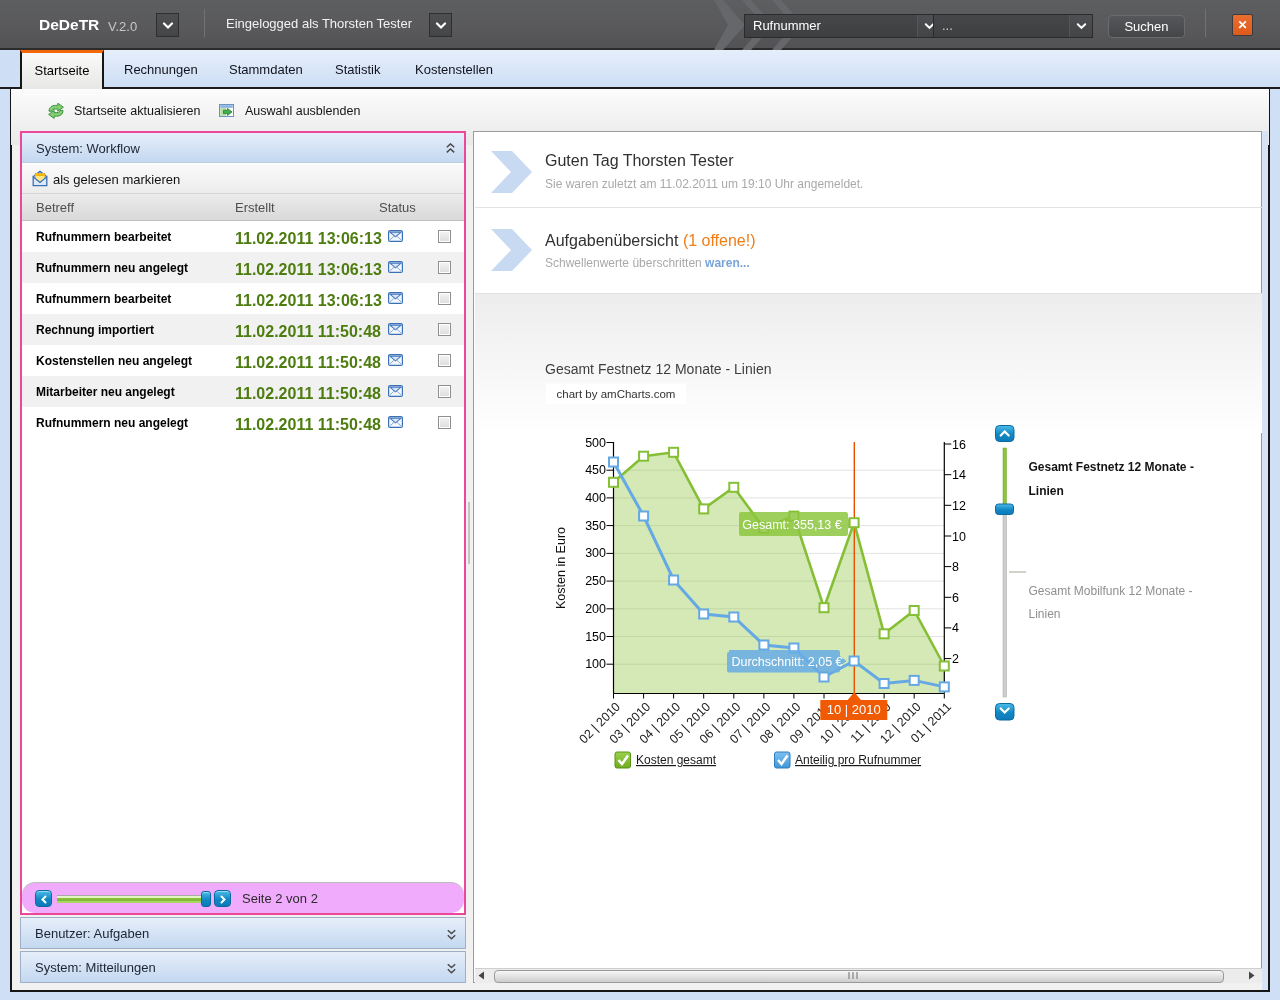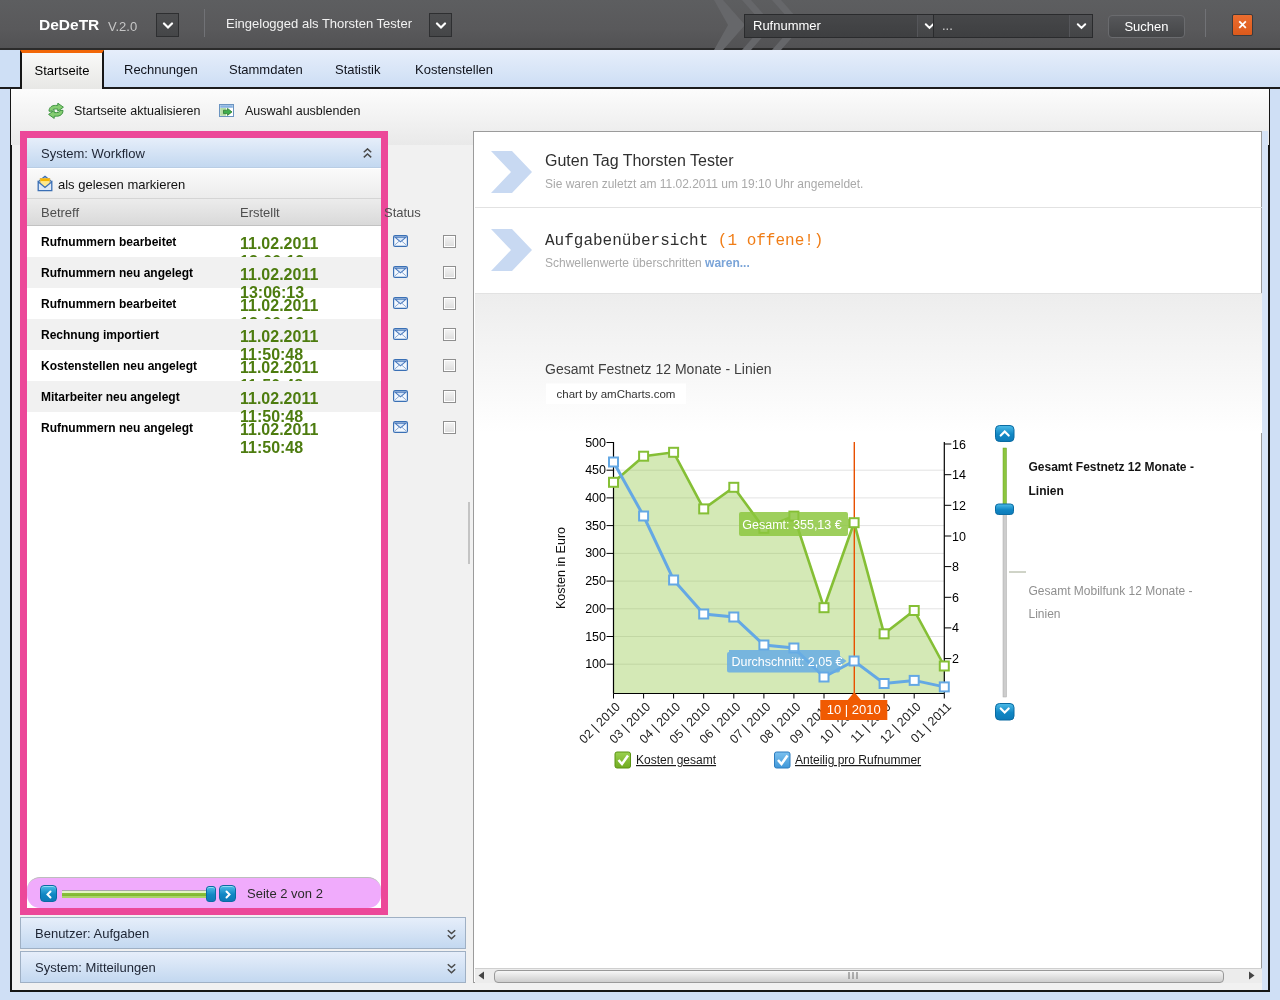--- a/index.html
+++ b/index.html
@@ -43,22 +43,22 @@
   background:#f1f1f1; border-left:2px solid #161616; border-right:2px solid #161616; border-bottom:2px solid #161616; }
 
 #toolbar { position:absolute; left:11px; top:89px; width:1258px; height:56px;
   background:linear-gradient(#fcfcfc,#e9e9e9); }
 #toolbar .lbl { position:absolute; top:15px; font-size:12.5px; color:#141414; }
 
 
 #bluestrip { position:absolute; left:1262px; top:131px; width:6px; height:859px; background:#d6e3f6; }
 
 
-#lpanel { position:absolute; left:20px; top:131px; width:368px; height:784px;
-  background:#fff; border:7px solid #ec4899; }
+#lpanel { position:absolute; left:20px; top:131px; width:446px; height:784px;
+  background:#fff; border:2px solid #ec4899; }
 .bluehdr { background:linear-gradient(#e6eefa,#c3d8f0); }
 #lphdr { position:absolute; left:0; top:0; width:100%; height:30px; border-bottom:1px solid #b9cde4; }
 #lphdr span { position:absolute; left:14px; top:8px; font-size:13px; color:#1d2433; }
 #markrow { position:absolute; left:0; top:31px; width:100%; height:30px;
   background:linear-gradient(#fafafa,#ececec); border-bottom:1px solid #d5d5d5; }
 #markrow span { position:absolute; left:31px; top:8px; font-size:13px; color:#111; }
 #thead { position:absolute; left:0; top:61px; width:100%; height:27px;
   background:linear-gradient(#ececec,#d9d9d9); border-bottom:1px solid #c2c2c2; }
 #thead span { position:absolute; top:6px; font-size:13px; color:#4e4e4e; }
 .trow { position:absolute; left:0; width:100%; height:31px; }
@@ -281,21 +281,21 @@
         <polygon points="0,0 21,0 41,21 21,42 0,42 20,21" fill="#c8d9f2"></polygon>
       </svg>
     <div class="t1" style="left:71px;top:20px;">Guten Tag Thorsten Tester</div>
     <div class="t2" style="left:71px;top:45px;">Sie waren zuletzt am 11.02.2011 um 19:10 Uhr angemeldet.</div>
   </div>
   <div class="abs" style="left:1px;top:75px;width:787px;border-top:1px solid #e2e2e2;"></div>
   <div class="gblock">
     <svg class="chev" style="left:17px;top:97px" viewBox="0 0 41 42">
         <polygon points="0,0 21,0 41,21 21,42 0,42 20,21" fill="#c8d9f2"></polygon>
       </svg>
-    <div class="t1" style="left:71px;top:100px;font-family:Liberation Mono, monospace;">Aufgabenübersicht <span style="color:#f07d16;">(1 offene!)</span></div>
+    <div class="t1" style="left:71px;top:100px;">Aufgabenübersicht <span style="color:#f07d16;">(1 offene!)</span></div>
     <div class="t2" style="left:71px;top:124px;">Schwellenwerte überschritten <b style="color:#7aa4d8;">waren...</b></div>
   </div>
   <div id="chartbg"></div>
   <div id="hscroll">
     <div id="hthumb"></div>
   </div>
 </div>
 
 <svg id="chartsvg" class="abs" style="left:0;top:0;" width="1280" height="1000" viewBox="0 0 1280 1000" font-family="Liberation Sans, sans-serif">
 <defs>

